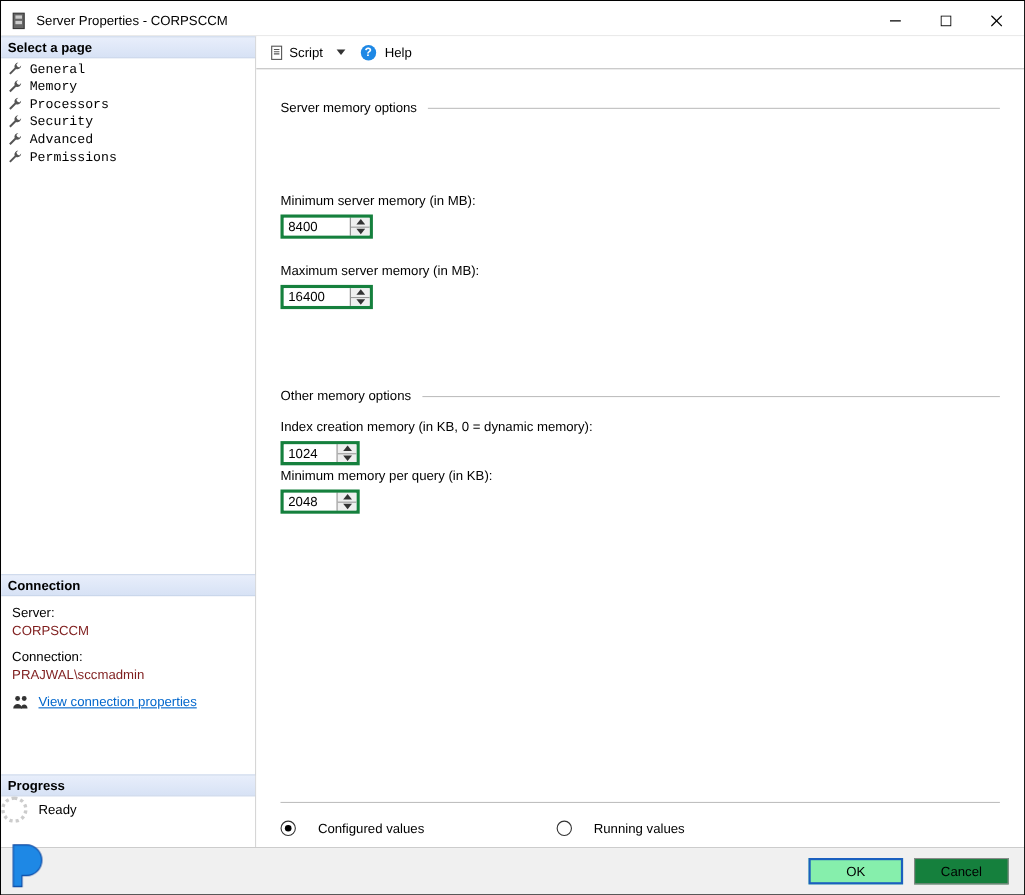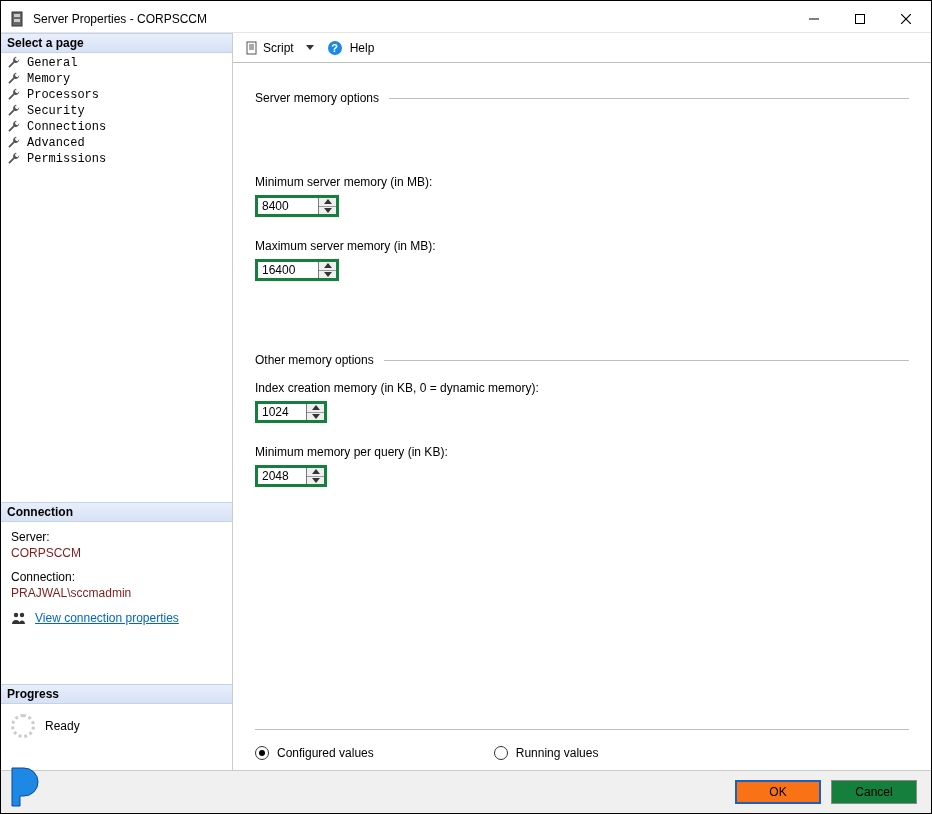--- a/index.html
+++ b/index.html
@@ -73,21 +73,21 @@
 
     .conn-body { padding: 8px 10px; font-size: 12px; }
     .conn-label { color: #000; }
     .conn-val { margin: 2px 0 10px 0; color:#7f1d1d; }
     .conn-link-row { display:flex; align-items:center; gap:8px; }
     .conn-link {
       color: #0066cc; text-decoration: underline;
     }
     .people-icon { width:16px; height:16px; }
 
-    .progress-body { display:flex; align-items:center; gap:10px; padding:10px; }
+    .progress-body { display:flex; align-items:center; gap:10px; }
     .spinner {
       width:24px; height:24px;
       border: 3px dotted #ccc;
       border-radius: 50%;
     }
 
     .rightpanel {
       flex:1;
       display:flex; flex-direction:column;
       background:#fff;
@@ -151,42 +151,42 @@
       background:#efefef;
     }
     .spinbox .arr + .arr { border-top:1px solid #999; }
     .tri-up { width:0;height:0;border-left:4px solid transparent;border-right:4px solid transparent;border-bottom:5px solid #333; }
     .tri-down { width:0;height:0;border-left:4px solid transparent;border-right:4px solid transparent;border-top:5px solid #333; }
 
     .radio-row {
       display:flex; gap:120px; align-items:center;
       margin-top:10px; padding-top:16px; border-top:1px solid #bfbfbf;
     }
-    .radio-opt { display:flex; align-items:center; gap:8px; }
+    .radio-opt { display:flex; align-items:center; gap:20px; }
     .radio {
       width:14px; height:14px; border:1px solid #333; border-radius:50%;
       display:flex; align-items:center; justify-content:center; background:#fff;
     }
     .radio.checked::after {
       content:""; width:6px; height:6px; border-radius:50%; background:#000;
     }
 
     .footer {
       height: 42px;
       display:flex; align-items:center; justify-content:flex-end;
       gap:10px; padding: 0 14px;
       background:#f0f0f0;
     }
     .btn {
       min-width:86px; height:24px;
       border:1px solid #8a8a8a; background:#15803d;
       display:inline-flex; align-items:center; justify-content:center;
       font-size:12px;
     }
-    .btn.primary { border:2px solid #1b5fbf; background:#f97316; }
+    .btn.primary { border:2px solid #1b5fbf; background:#86efac; }
 
     .logo-overlay {
       position: fixed;
       left: 4px; bottom: 4px;
       width: 48px; height: 48px;
     }
   </style>
 </head>
 <body>
 
@@ -245,26 +245,20 @@
       <div class="page-item">
         <svg class="wrench" viewBox="0 0 16 16">
             <path d="M14 4a4 4 0 0 1-5.3 3.8L3 13.5 1.5 12l5.7-5.7A4 4 0 0 1 11 1l-2 2 1 2 2 1 2-2z" fill="#555"></path>
           </svg>
         <span>Security</span>
       </div>
       <div class="page-item">
         <svg class="wrench" viewBox="0 0 16 16">
             <path d="M14 4a4 4 0 0 1-5.3 3.8L3 13.5 1.5 12l5.7-5.7A4 4 0 0 1 11 1l-2 2 1 2 2 1 2-2z" fill="#555"></path>
           </svg>
-        <span>Connections</span>
-      </div>
-      <div class="page-item">
-        <svg class="wrench" viewBox="0 0 16 16">
-            <path d="M14 4a4 4 0 0 1-5.3 3.8L3 13.5 1.5 12l5.7-5.7A4 4 0 0 1 11 1l-2 2 1 2 2 1 2-2z" fill="#555"></path>
-          </svg>
         <span>Advanced</span>
       </div>
       <div class="page-item">
         <svg class="wrench" viewBox="0 0 16 16">
             <path d="M14 4a4 4 0 0 1-5.3 3.8L3 13.5 1.5 12l5.7-5.7A4 4 0 0 1 11 1l-2 2 1 2 2 1 2-2z" fill="#555"></path>
           </svg>
         <span>Permissions</span>
       </div>
     </div>
 
@@ -353,21 +347,21 @@
         </div>
       </div>
 
       <div style="height:50px"></div>
 
       <div class="group-label-row" style="margin-bottom:14px">
         <span class="group-label">Other memory options</span>
         <div class="group-line"></div>
       </div>
 
-      <div class="field-block" style="margin-bottom:22px">
+      <div class="field-block" style="margin-bottom:2px">
         <div class="field-label">Index creation memory (in KB, 0 = dynamic memory):</div>
         <div class="spinbox">
           <input style="width: 48px;" value="1024">
           <div class="arrows">
             <div class="arr">
                 <div class="tri-up"></div>
               </div>
             <div class="arr">
                 <div class="tri-down"></div>
               </div>

